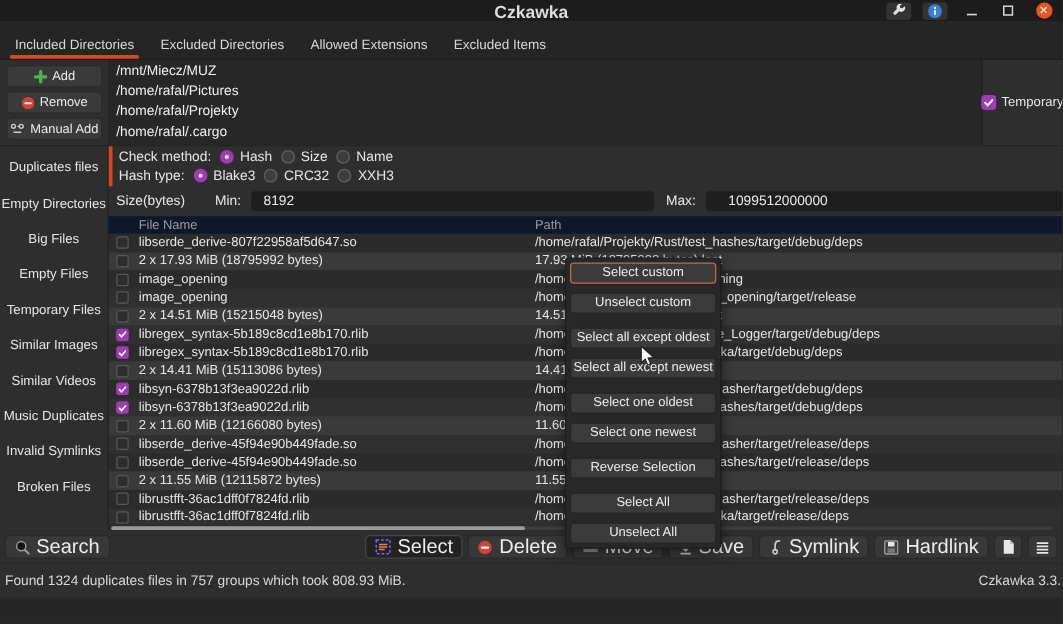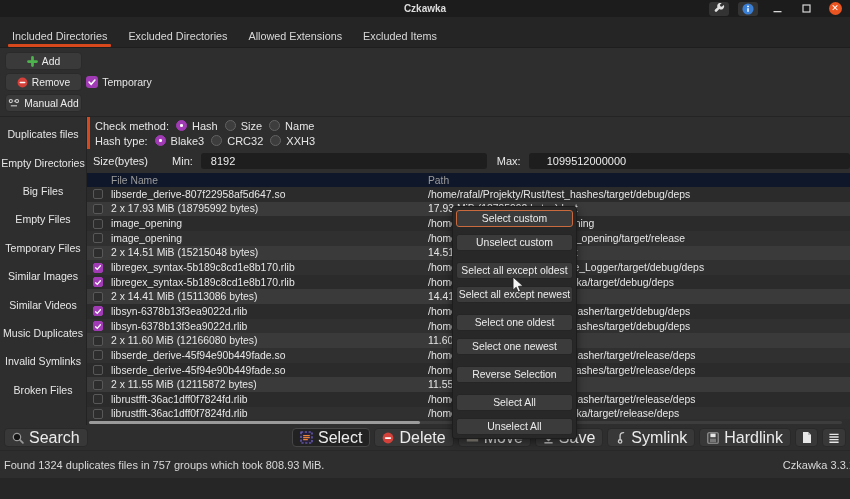--- a/index.html
+++ b/index.html
@@ -3,21 +3,21 @@
 <meta charset="utf-8">
 <style>
   html,body{margin:0;padding:0}
   body{width:850px;height:499px;overflow:hidden;background:#262626;
        font-family:"Liberation Sans","DejaVu Sans",sans-serif;color:#e6e6e6;position:relative}
   .window{position:absolute;top:0;left:0;width:850px;height:478px;background:#2e2e2e;overflow:hidden}
 
   
   .titlebar{position:absolute;top:0;left:0;right:0;height:17px;background:#1c1c1c;
             display:flex;align-items:center;justify-content:center}
-  .titlebar .title{font-size:10px;font-weight:bold;color:#dcdcdc}
+  .titlebar .title{font-size:14px;font-weight:bold;color:#dcdcdc}
   .tb-icons{position:absolute;right:5px;top:1px;height:15px;display:flex;align-items:center;gap:9px}
   .tb-btn{display:flex;align-items:center;justify-content:center;width:20px;height:14px;border-radius:3px}
   .tb-btn.raised{background:#333}
   .close-circle{width:13px;height:13px;border-radius:50%;background:#e95420;display:flex;
                 align-items:center;justify-content:center;color:#fff;font-size:9px;line-height:9px}
 
   
   .tabbar{position:absolute;top:17px;left:0;right:0;height:31px;background:#252525;border-bottom:1px solid #1e1e1e;box-sizing:border-box}
   .tabs{position:absolute;left:10px;bottom:0;height:22px;display:flex;gap:17px;align-items:center}
   .tab{font-size:10.8px;color:#d8d8d8;height:100%;display:flex;align-items:center;position:relative;padding:0 2px;cursor:default}
@@ -170,20 +170,26 @@
             <svg width="12" height="10" viewBox="0 0 13 11">
               <circle cx="3" cy="3.4" r="1.7" fill="none" stroke="#cfcfcf" stroke-width="1.2"></circle>
               <circle cx="9.8" cy="3.4" r="1.7" fill="none" stroke="#cfcfcf" stroke-width="1.2"></circle>
               <path d="M3 8.6h6.8" stroke="#cfcfcf" stroke-width="1.2"></path>
               <path d="M6.4 3.4h1.7" stroke="#cfcfcf" stroke-width="1.2"></path>
             </svg>
           </span>
           <span>Manual Add</span>
         </div>
       </div>
+    <div class="dirlist" id="dirlist">
+        <div class="dir">/mnt/Miecz/MUZ</div>
+        <div class="dir">/home/rafal/Pictures</div>
+        <div class="dir">/home/rafal/Projekty</div>
+        <div class="dir">/home/rafal/.cargo</div>
+      </div>
     <div class="recpanel">
       <span class="cbx icon">
           <svg width="10" height="10" viewBox="0 0 12 12">
             <path d="M2.5 6.2 5 8.7 9.5 3.6" stroke="#fff" stroke-width="1.9" fill="none" stroke-linecap="round"></path>
           </svg>
         </span>
       <span>Temporary</span>
     </div>
   </div>
 
@@ -229,21 +235,21 @@
             </span>
             <span class="opt-item">
               <span class="radio"></span>
               <span>XXH3</span>
             </span>
           </div>
       </div>
       <div class="sizerow">
         <span class="lbl">Size(bytes)</span>
         <span class="lbl" style="margin-left:24px">Min:</span>
-        <input class="sizeinput" id="min-input" style="width: 286px; margin-left: 8px;" value="8192">
+        <input class="sizeinput" id="min-input" style="width: 322px; margin-left: 8px;" value="8192">
         <span class="lbl" style="margin-left:10px">Max:</span>
         <input class="sizeinput" style="flex: 1 1 0%; margin-left: 8px; padding-left: 18px;" value="1099512000000">
       </div>
       <div class="table">
         <div class="thead">
           <span class="th-name">File Name</span>
           <span class="th-path">Path</span>
         </div>
         <div class="tbody" id="tbody">
             <div class="trow a">

